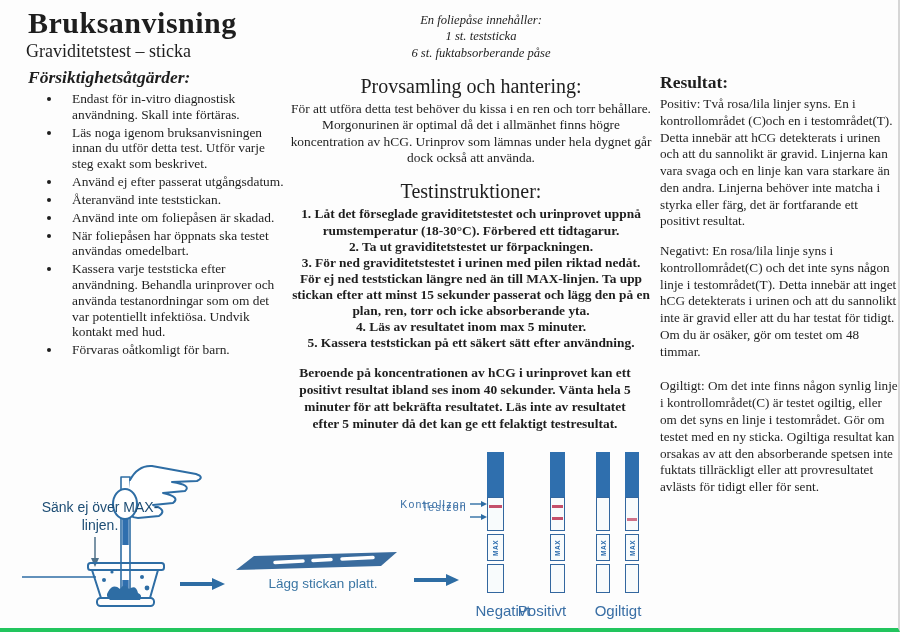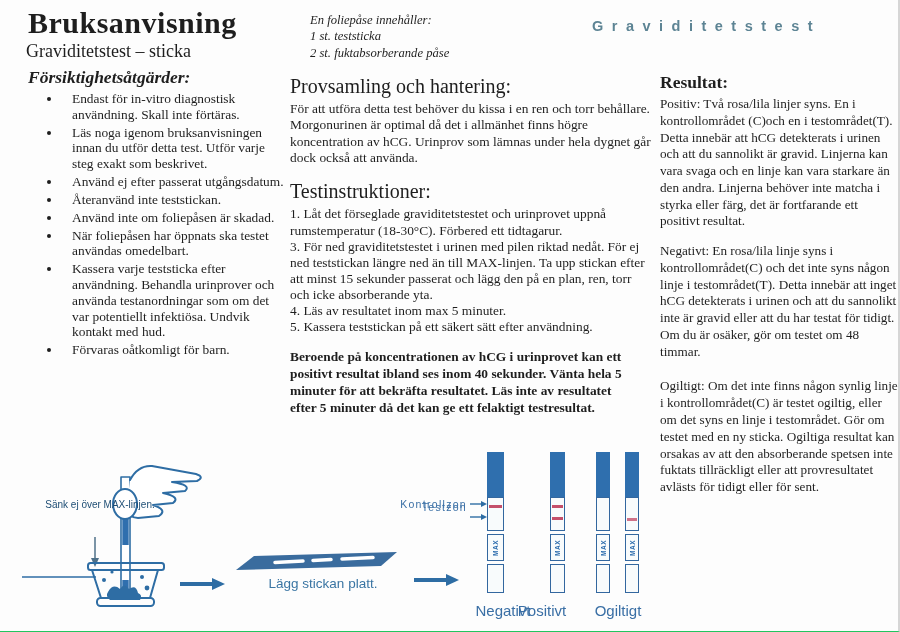--- a/index.html
+++ b/index.html
@@ -1,53 +1,53 @@
 <!DOCTYPE html>
 <html><head>
 <meta charset="utf-8">
 <style>
   html,body { margin:0; padding:0; background:#e8e8e8; }
   .page {
     position:relative; width:900px; height:632px; margin:0 auto;
     background:#fdfdfd; overflow:hidden;
     font-family:"Liberation Serif", serif; color:#1e1e1e;
-    border-bottom:1px solid #22c55e; border-right:2px solid #d6d6d6;
+    border-bottom:4px solid #22c55e; border-right:2px solid #d6d6d6;
     box-sizing:border-box;
   }
   
   .col-left  { position:absolute; left:26px;  top:6px;  width:262px; }
-  .col-mid   { position:absolute; left:290px; top:6px;  width:362px; }
+  .col-mid   { position:absolute; left:290px; top:6px;  width:362px;text-align:center; }
   .col-right { position:absolute; left:660px; top:72px; width:240px; }
 
   .doc-title { font-size:30px; font-weight:bold; margin:0 0 0 2px; letter-spacing:.5px; }
   .doc-subtitle { font-size:18px; margin:1px 0 5px 0; }
   .h-bold { font-size:17.5px; font-weight:bold; margin:3px 0 3px 2px;font-style:italic; }
   .bullets { margin:0; padding:0 0 0 36px; list-style:disc; font-size:13.4px; line-height:1.18; }
   .bullets li { padding-left:10px; margin-bottom:2px; }
 
   .contents { font-style:italic; font-size:12.6px; line-height:1.3; margin:6px 0 0 20px; }
   .h-section { font-size:20px; font-weight:normal; margin:14px 0 3px 0; }
   .body-text { font-size:13.4px; line-height:1.22; margin:0; }
-  .steps p { font-size:13.4px; line-height:1.2; margin:0; }
+  .steps p { font-size:13.4px; line-height:1.2; margin:0;font-weight:bold; }
   .warning { font-size:13.4px; font-weight:bold; line-height:1.26; margin:14px 0 0 0; width:350px; }
 
   .h-result { font-size:17.5px; font-weight:bold; margin:0 8px 3px 0; }
   .col-right p { font-size:13.2px; line-height:1.27; margin:0; }
   .col-right .gap-sm { margin-top:13px; }
   .col-right .gap-lg { margin-top:18px; }
 
   .brand {
     position:absolute; left:592px; top:18px; width:300px;
     font-family:"Liberation Sans", sans-serif; font-size:14.5px;
     letter-spacing:8.5px; color:#5d8494; font-weight:bold; white-space:nowrap;
   }
 
   
   .lbl { position:absolute; font-family:"Liberation Sans", sans-serif; }
-  .max-note { left:38px; top:499px; width:124px; text-align:center; font-size:10px; line-height:1.25; color:#1d4d74; }
+  .max-note { left:38px; top:499px; width:124px; text-align:center; font-size:14px; line-height:1.25; color:#1d4d74; }
   .flat-note { left:248px; top:576px; width:150px; text-align:center; font-size:13.5px; color:#3a75a3; }
   .zone { width:97px; text-align:right; font-size:10.5px; letter-spacing:1.3px; color:#3a6fa5; }
   .zone.kontroll { left:370px; top:498px; }
   .zone.test { left:370px; top:501px; }
   .stick-label { width:64px; text-align:center; font-size:15px; color:#3a6fa5; }
 
   
   .stick { position:absolute; top:452px; }
   .stick .seg { box-sizing:border-box; }
   .stick .top { height:45px; background:#2f6fae; }
@@ -80,36 +80,36 @@
         <li>Kassera varje teststicka efter användning. Behandla urinprover och använda testanordningar som om det var potentiellt infektiösa. Undvik kontakt med hud.</li>
         <li>Förvaras oåtkomligt för barn.</li>
       </ul>
   </div>
 
   <div class="col-mid">
     <div class="contents">
 
     <div>En foliepåse innehåller:</div>
         <div>1 st. teststicka</div>
-        <div>2 st. fuktabsorberande påse</div>
+        <div>6 st. fuktabsorberande påse</div>
       </div>
     <div class="h-section">Provsamling och hantering:</div>
     <p class="body-text">För att utföra detta test behöver du kissa i en ren och torr behållare.  Morgonurinen är optimal då det i allmänhet finns högre koncentration av hCG. Urinprov som lämnas under hela dygnet går dock också att använda.</p>
     <div class="h-section">Testinstruktioner:</div>
     <div class="steps">
 
     <p>1. Låt det förseglade graviditetstestet och urinprovet uppnå rumstemperatur (18-30°C). Förbered ett tidtagarur.</p>
+        <p>2. Ta ut graviditetstestet ur förpackningen.</p>
         <p>3. För ned graviditetstestet i urinen med pilen riktad nedåt. För ej ned teststickan längre ned än till MAX-linjen. Ta upp stickan efter att minst 15 sekunder passerat och lägg den på en plan, ren, torr och icke absorberande yta.</p>
         <p>4. Läs av resultatet inom max 5 minuter.</p>
         <p>5. Kassera teststickan på ett säkert sätt efter användning.</p>
       </div>
     <p class="warning">Beroende på koncentrationen av hCG i urinprovet kan ett positivt resultat ibland ses inom 40 sekunder. Vänta hela 5 minuter för att bekräfta resultatet. Läs inte av resultatet efter 5 minuter då det kan ge ett felaktigt testresultat.</p>
   </div>
 
-  <div class="brand">Graviditetstest</div>
 
   <div class="col-right">
     <div class="h-result">Resultat:</div>
     <p>Positiv: Två rosa/lila linjer syns. En i kontrollområdet (C)och en i testområdet(T).  Detta innebär att hCG detekterats i urinen och att du sannolikt är gravid. Linjerna kan vara svaga och en linje kan vara starkare än den andra. Linjerna behöver inte matcha i styrka eller färg, det är fortfarande ett positivt resultat.</p>
     <p class="gap-sm">Negativt: En rosa/lila linje syns i kontrollområdet(C) och det inte syns någon linje i testområdet(T). Detta innebär att inget hCG detekterats i urinen och att du sannolikt inte är gravid eller att du har testat för tidigt. Om du är osäker, gör om testet om 48 timmar.</p>
     <p class="gap-lg">Ogiltigt: Om det inte finns någon synlig linje i kontrollområdet(C) är testet ogiltig, eller om det syns en linje i testområdet. Gör om testet med en ny sticka. Ogiltiga resultat kan orsakas av att den absorberande spetsen inte fuktats tillräckligt eller att provresultatet avlästs för tidigt eller för sent.</p>
   </div>
 
   <svg style="position:absolute; left:0; top:430px;" width="900" height="202" viewBox="0 430 900 202">
 

